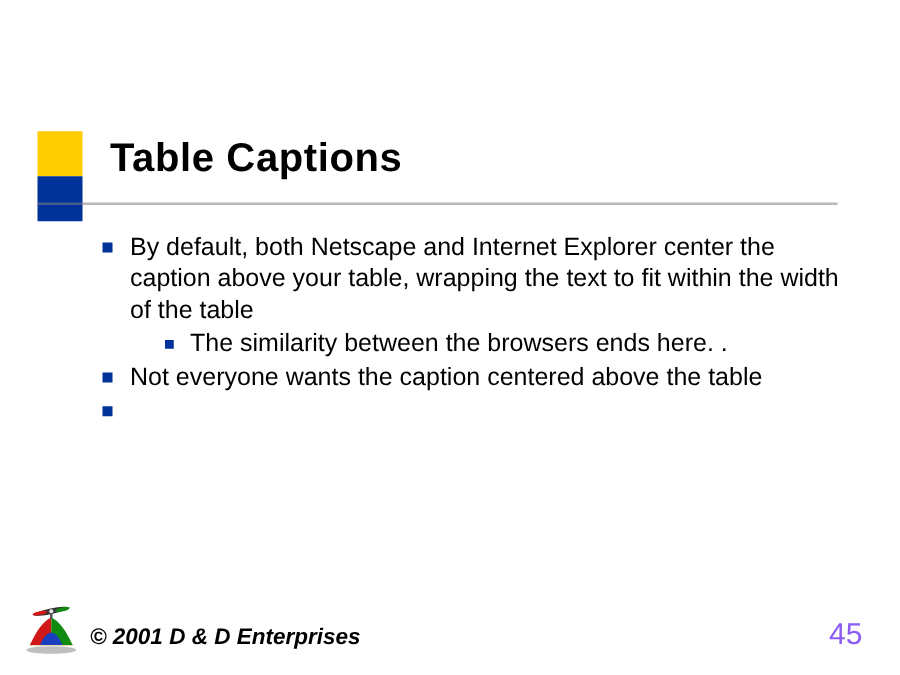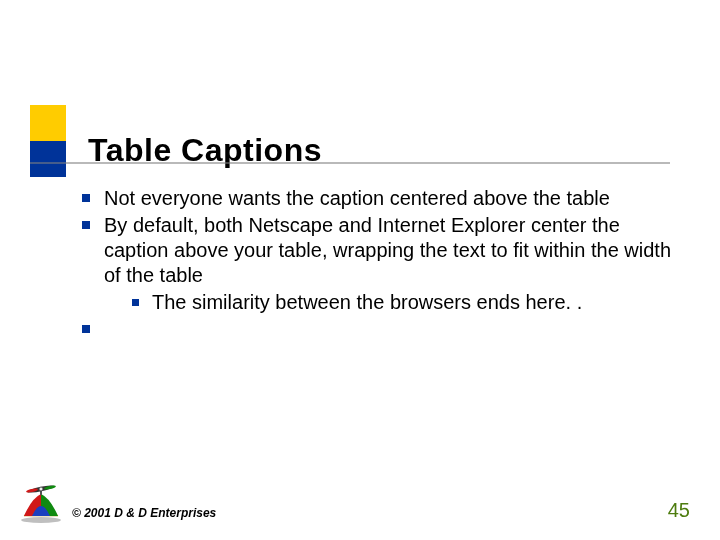--- a/index.html
+++ b/index.html
@@ -42,21 +42,20 @@
   .title-area {
     position: absolute;
     left: 88px;
     top: 108px;
   }
   .title {
     font-weight: 700;
     font-size: 32px;
     letter-spacing: 0.5px;
     color: #000;
-    margin-top: 24px;
   }
   .underline {
     position: absolute;
     left: 30px;
     top: 162px;
     width: 640px;
     height: 2px;
     background: #808080;
     opacity: 0.55;
   }
@@ -104,32 +103,32 @@
     height: 7px;
     background: #003399;
   }
   .mono-tag {
     font-family: "Courier New", monospace;
   }
   .footer {
     position: absolute;
     left: 72px;
     bottom: 20px;
-    font-size: 12px;
+    font-size: 18px;
     font-weight: 700;
     font-style: italic;
     color: #000;
     text-align: center;
   }
   .page-number {
     position: absolute;
     right: 30px;
     bottom: 18px;
-    font-size: 20px;
-    color: #4d7c0f;
+    font-size: 24px;
+    color: #8b5cf6;
   }
   .propeller-hat {
     position: absolute;
     left: 18px;
     bottom: 16px;
     width: 46px;
     height: 40px;
   }
 </style>
 </head>
@@ -143,24 +142,24 @@
   </div>
 
   <div class="title-area">
     <div class="title">Table Captions</div>
   </div>
 
   <div class="underline"></div>
 
   <div class="body">
     <ul>
-        <li><span>Not everyone wants the caption centered above the table</span></li>
         <li><span>By default, both Netscape and Internet Explorer center the caption above your table, wrapping the text to fit within the width of the table</span><ul>
             <li><span>The similarity between the browsers ends here. .</span></li>
           </ul></li>
+        <li><span>Not everyone wants the caption centered above the table</span></li>
         <li></li>
       </ul>
   </div>
 
   <div class="propeller-hat">
     <svg viewBox="0 0 46 40" width="46" height="40">
       <ellipse cx="23" cy="36" rx="20" ry="3" fill="#000" opacity="0.25"></ellipse>
       <path d="M6 32 Q23 8 40 32 Z" fill="#ffd700" stroke="#b08000" stroke-width="0.5"></path>
       <path d="M6 32 Q14 14 23 10 L23 32 Z" fill="#d01818"></path>
       <path d="M23 10 Q32 14 40 32 L23 32 Z" fill="#108a10"></path>

